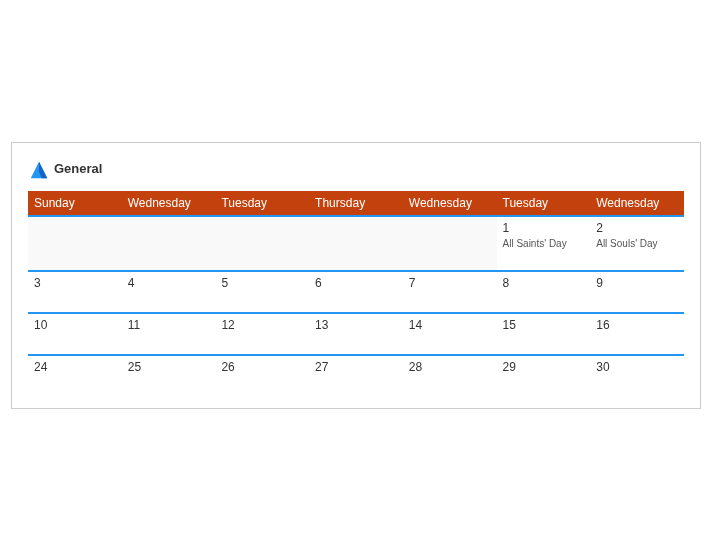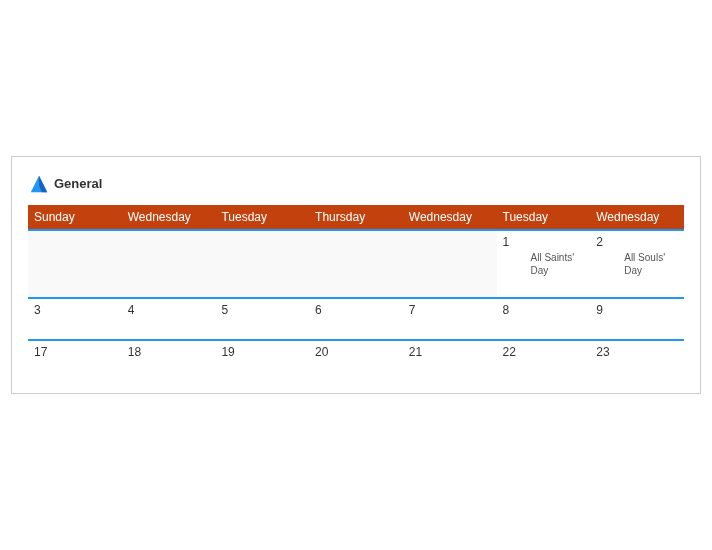--- a/index.html
+++ b/index.html
@@ -86,21 +86,20 @@
       font-size: 12px;
       color: #333;
       display: block;
       margin-bottom: 2px;
     }
     .holiday {
       font-size: 10px;
       color: #555;
       display: block;
       line-height: 1.3;
-      margin-left: 28px;
     }
     .empty-cell {
       background: #f9f9f9;
     }
   </style>
 </head>
 <body>
 
 <div class="calendar-container">
   <div class="header-row">
@@ -164,36 +163,59 @@
           </td>
           <td>
             <span class="day-number">8</span>
           </td>
           <td>
             <span class="day-number">9</span>
           </td>
         </tr>
         <tr>
           <td>
-            <span class="day-number">17</span>
-          </td>
-          <td>
-            <span class="day-number">18</span>
-          </td>
-          <td>
-            <span class="day-number">19</span>
-          </td>
-          <td>
-            <span class="day-number">20</span>
-          </td>
-          <td>
-            <span class="day-number">21</span>
-          </td>
-          <td>
-            <span class="day-number">22</span>
-          </td>
-          <td>
-            <span class="day-number">23</span>
+            <span class="day-number">10</span>
+          </td>
+          <td>
+            <span class="day-number">11</span>
+          </td>
+          <td>
+            <span class="day-number">12</span>
+          </td>
+          <td>
+            <span class="day-number">13</span>
+          </td>
+          <td>
+            <span class="day-number">14</span>
+          </td>
+          <td>
+            <span class="day-number">15</span>
+          </td>
+          <td>
+            <span class="day-number">16</span>
+          </td>
+        </tr>
+        <tr>
+          <td>
+            <span class="day-number">24</span>
+          </td>
+          <td>
+            <span class="day-number">25</span>
+          </td>
+          <td>
+            <span class="day-number">26</span>
+          </td>
+          <td>
+            <span class="day-number">27</span>
+          </td>
+          <td>
+            <span class="day-number">28</span>
+          </td>
+          <td>
+            <span class="day-number">29</span>
+          </td>
+          <td>
+            <span class="day-number">30</span>
           </td>
         </tr>
       </tbody>
   </table>
 </div>
 
 </body></html>

